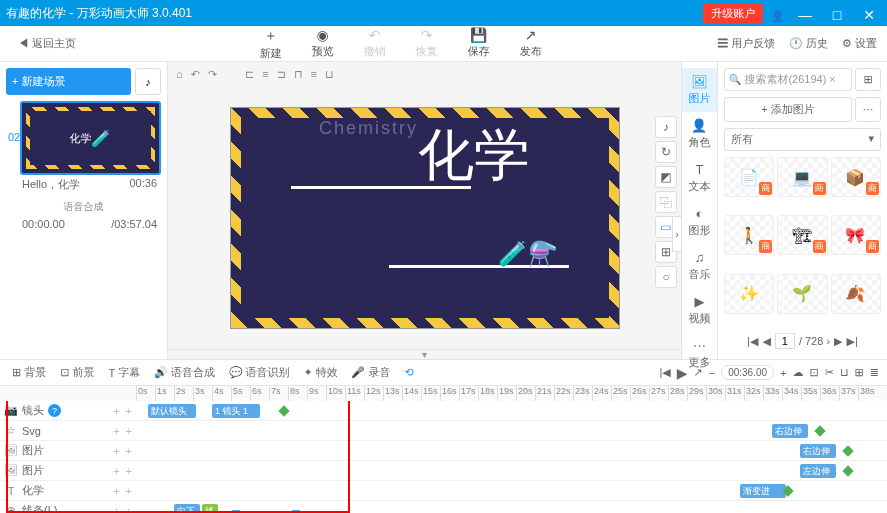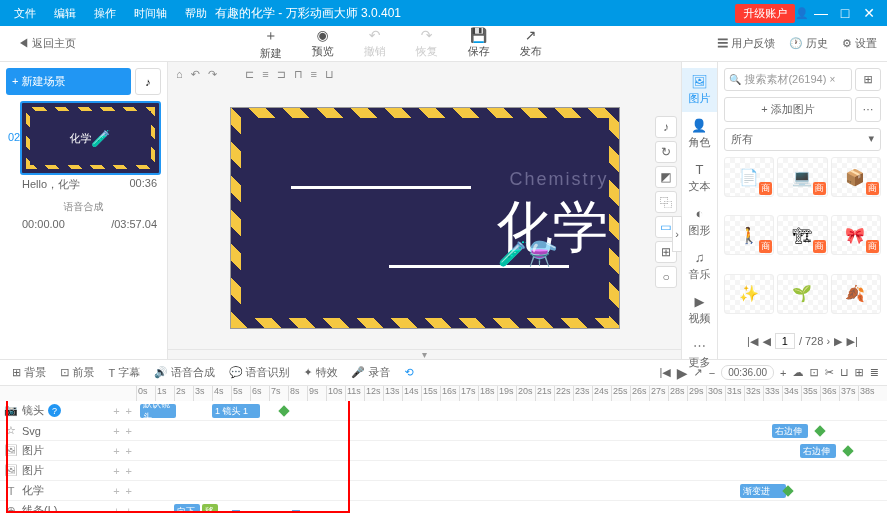--- a/index.html
+++ b/index.html
@@ -1,21 +1,21 @@
 <!DOCTYPE html>
 <html><head>
 <meta charset="utf-8">
 <style>
 *{margin:0;padding:0;box-sizing:border-box;font-family:"Microsoft YaHei",Arial,sans-serif;font-size:11px}
 body{width:887px;height:513px;background:#fff;overflow:hidden;position:relative}
 .titlebar{height:26px;background:#0099e5;display:flex;align-items:center;color:#fff;padding:0 6px}
 .titlebar .menu{display:flex;gap:2px}
 .titlebar .menu span{padding:3px 8px;cursor:pointer}
 .titlebar .title{flex:1;font-size:12px}
-.titlebar .right{display:flex;align-items:center;gap:0}
+.titlebar .right{display:flex;align-items:flex-end;gap:8px}
 .upgrade{background:#ff3b30;padding:2px 8px;border-radius:2px;font-size:11px}
 .win-btn{width:24px;text-align:center;cursor:pointer;font-size:14px}
 .toolbar{height:36px;background:#fff;border-bottom:1px solid #e5e5e5;display:flex;align-items:center;padding:0 10px}
 .back{color:#666;cursor:pointer;padding:4px 8px}
 .tool-icons{flex:1;display:flex;justify-content:center;gap:30px}
 .tool-ico{display:flex;flex-direction:column;align-items:center;color:#555;cursor:pointer;font-size:10px}
 .tool-ico .ic{font-size:14px;margin-bottom:1px}
 .toolbar-right{display:flex;gap:14px;color:#666}
 .toolbar-right span{cursor:pointer}
 .main{display:flex;height:297px}
@@ -32,21 +32,21 @@
 .caption{display:flex;justify-content:space-between;padding:2px 4px 2px 16px;color:#666;font-size:10px}
 .transition{text-align:center;color:#888;padding:2px;font-size:10px}
 .thumb2{height:56px;background:#3d2b7a;margin-left:14px;border-radius:3px;position:relative}
 .time-row{display:flex;justify-content:space-between;padding:2px 4px 2px 16px;color:#666;font-size:10px}
 .canvas-area{flex:1;background:#f5f5f5;display:flex;flex-direction:column;position:relative}
 .canvas-tools{height:24px;display:flex;align-items:center;gap:8px;padding:0 8px;color:#888}
 .canvas-tools span{cursor:pointer}
 .canvas-main{flex:1;display:flex;align-items:center;justify-content:center;position:relative}
 .canvas{width:390px;height:222px;background:#2a2754;position:relative;border:1px solid #999}
 .caz-border{position:absolute;inset:0;background:repeating-linear-gradient(45deg,#f5c842 0 12px,#2a2754 12px 24px);padding:10px}
-.caz-inner{background:#2a2754;width:100%;height:100%;display:flex;flex-direction:column;align-items:flex-end;justify-content:center;position:relative}
+.caz-inner{background:#2a2754;width:100%;height:100%;display:flex;flex-direction:row;align-items:flex-start;justify-content:center;position:relative}
 .chem-en{color:#6b6891;font-size:18px;letter-spacing:2px}
 .chem-cn{color:#fff;font-size:56px;position:relative}
 .flask{position:absolute;right:50px;bottom:50px;font-size:24px}
 .line{position:absolute;width:180px;height:3px;background:#fff}
 .line1{top:68px;left:50px}
 .line2{bottom:50px;right:40px}
 .record{position:absolute;top:4px;left:4px;background:rgba(0,0,0,0.5);color:#fff;padding:2px 4px;font-size:10px}
 .side-tools{position:absolute;right:4px;top:30px;display:flex;flex-direction:column;gap:3px}
 .side-tools div{width:22px;height:22px;background:#fff;border:1px solid #ddd;border-radius:3px;display:flex;align-items:center;justify-content:center;cursor:pointer;color:#666;font-size:12px}
 .expand{position:absolute;right:-1px;top:130px;width:10px;height:36px;background:#fff;border:1px solid #ddd;display:flex;align-items:center;justify-content:center;cursor:pointer;color:#666}
@@ -87,27 +87,20 @@
 .clip.blue{background:#5ba8e8}
 .clip.green{background:#8bc34a}
 .diamond{position:absolute;width:8px;height:8px;background:#4caf50;transform:rotate(45deg);top:6px}
 .minus{position:absolute;width:8px;height:2px;background:#5ba8e8;top:9px}
 .qmark{width:13px;height:13px;background:#2196f3;color:#fff;border-radius:50%;display:inline-flex;align-items:center;justify-content:center;font-size:9px}
 </style>
 </head>
 <body>
 
 <div class="titlebar">
-  <div class="menu">
-    <span>文件</span>
-    <span>编辑</span>
-    <span>操作</span>
-    <span>时间轴</span>
-    <span>帮助</span>
-  </div>
   <div class="title">有趣的化学 - 万彩动画大师 3.0.401</div>
   <div class="right">
     <span class="upgrade">升级账户</span>
     <span>👤</span>
     <span class="win-btn">—</span>
     <span class="win-btn">□</span>
     <span class="win-btn">✕</span>
   </div>
 </div>
 
@@ -351,21 +344,21 @@
     <div class="track-head">
         <span class="ic">📷</span>
         <span>镜头</span>
         <span class="qmark">?</span>
         <span class="dots">
           <span>+</span>
           <span>+</span>
         </span>
       </div>
     <div class="track-body">
-        <div class="clip blue" style="left:4px;width:36px">默认镜头</div>
+        <div class="clip blue" style="left:12px;width:48px">默认镜头</div>
         <div class="clip blue" style="left:76px;width:48px">1 镜头 1</div>
         <div class="diamond" style="left:144px"></div>
       </div>
   </div>
   <div class="track">
     <div class="track-head">
         <span class="ic">☆</span>
         <span>Svg</span>
         <span class="dots">
           <span>+</span>
@@ -392,20 +385,24 @@
       </div>
   </div>
   <div class="track">
     <div class="track-head">
         <span class="ic">🖼</span>
         <span>图片</span>
         <span class="dots">
           <span>+</span>
           <span>+</span>
         </span>
+      </div>
+    <div class="track-body">
+        <div class="clip blue" style="left:664px;width:36px">左边伸</div>
+        <div class="diamond" style="left:708px"></div>
       </div>
   </div>
   <div class="track">
     <div class="track-head">
         <span class="ic">T</span>
         <span>化学</span>
         <span class="dots">
           <span>+</span>
           <span>+</span>
         </span>

